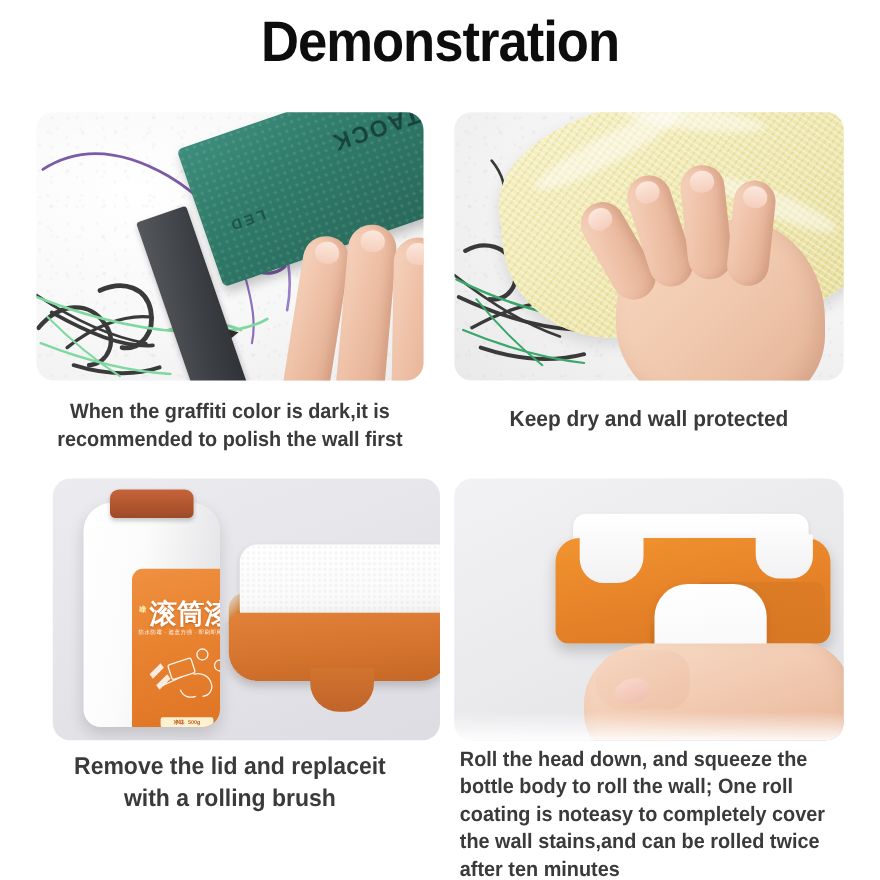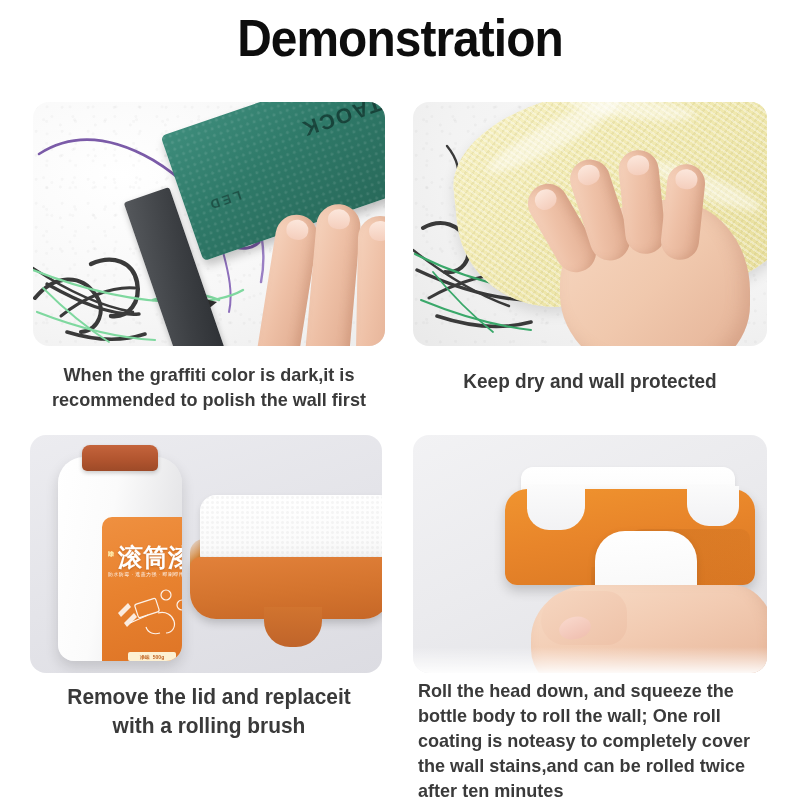--- a/index.html
+++ b/index.html
@@ -139,21 +139,21 @@
   }
   .hand2{position:absolute;left:105px;top:40px;width:250px;height:215px;}
   .palm2{
     position:absolute;left:42px;top:58px;width:190px;height:175px;
     background:linear-gradient(135deg,#f7d8c2 0%, #f0c8ad 50%, #e3b094 100%);
     border-radius:55% 42% 40% 48% / 48% 52% 40% 46%;
     box-shadow:inset -8px -6px 16px rgba(175,115,90,.25);
   }
 
   
-  .p3{left:30px;top:435px;width:352px;height:238px;
+  .p3{left:48px;top:435px;width:352px;height:238px;
       background:linear-gradient(160deg,#ececf0 0%, #e4e4e9 50%, #dcdce2 100%);
   }
   .bottle{
     position:absolute;left:28px;top:22px;width:124px;height:204px;
     background:linear-gradient(100deg,#ffffff 0%, #fbfbfb 40%, #e8e8ea 78%, #dedee2 100%);
     border-radius:26px 26px 16px 16px;
     box-shadow:0 6px 14px rgba(0,0,0,.14);
     overflow:hidden;
   }
   .bottle-cap{

